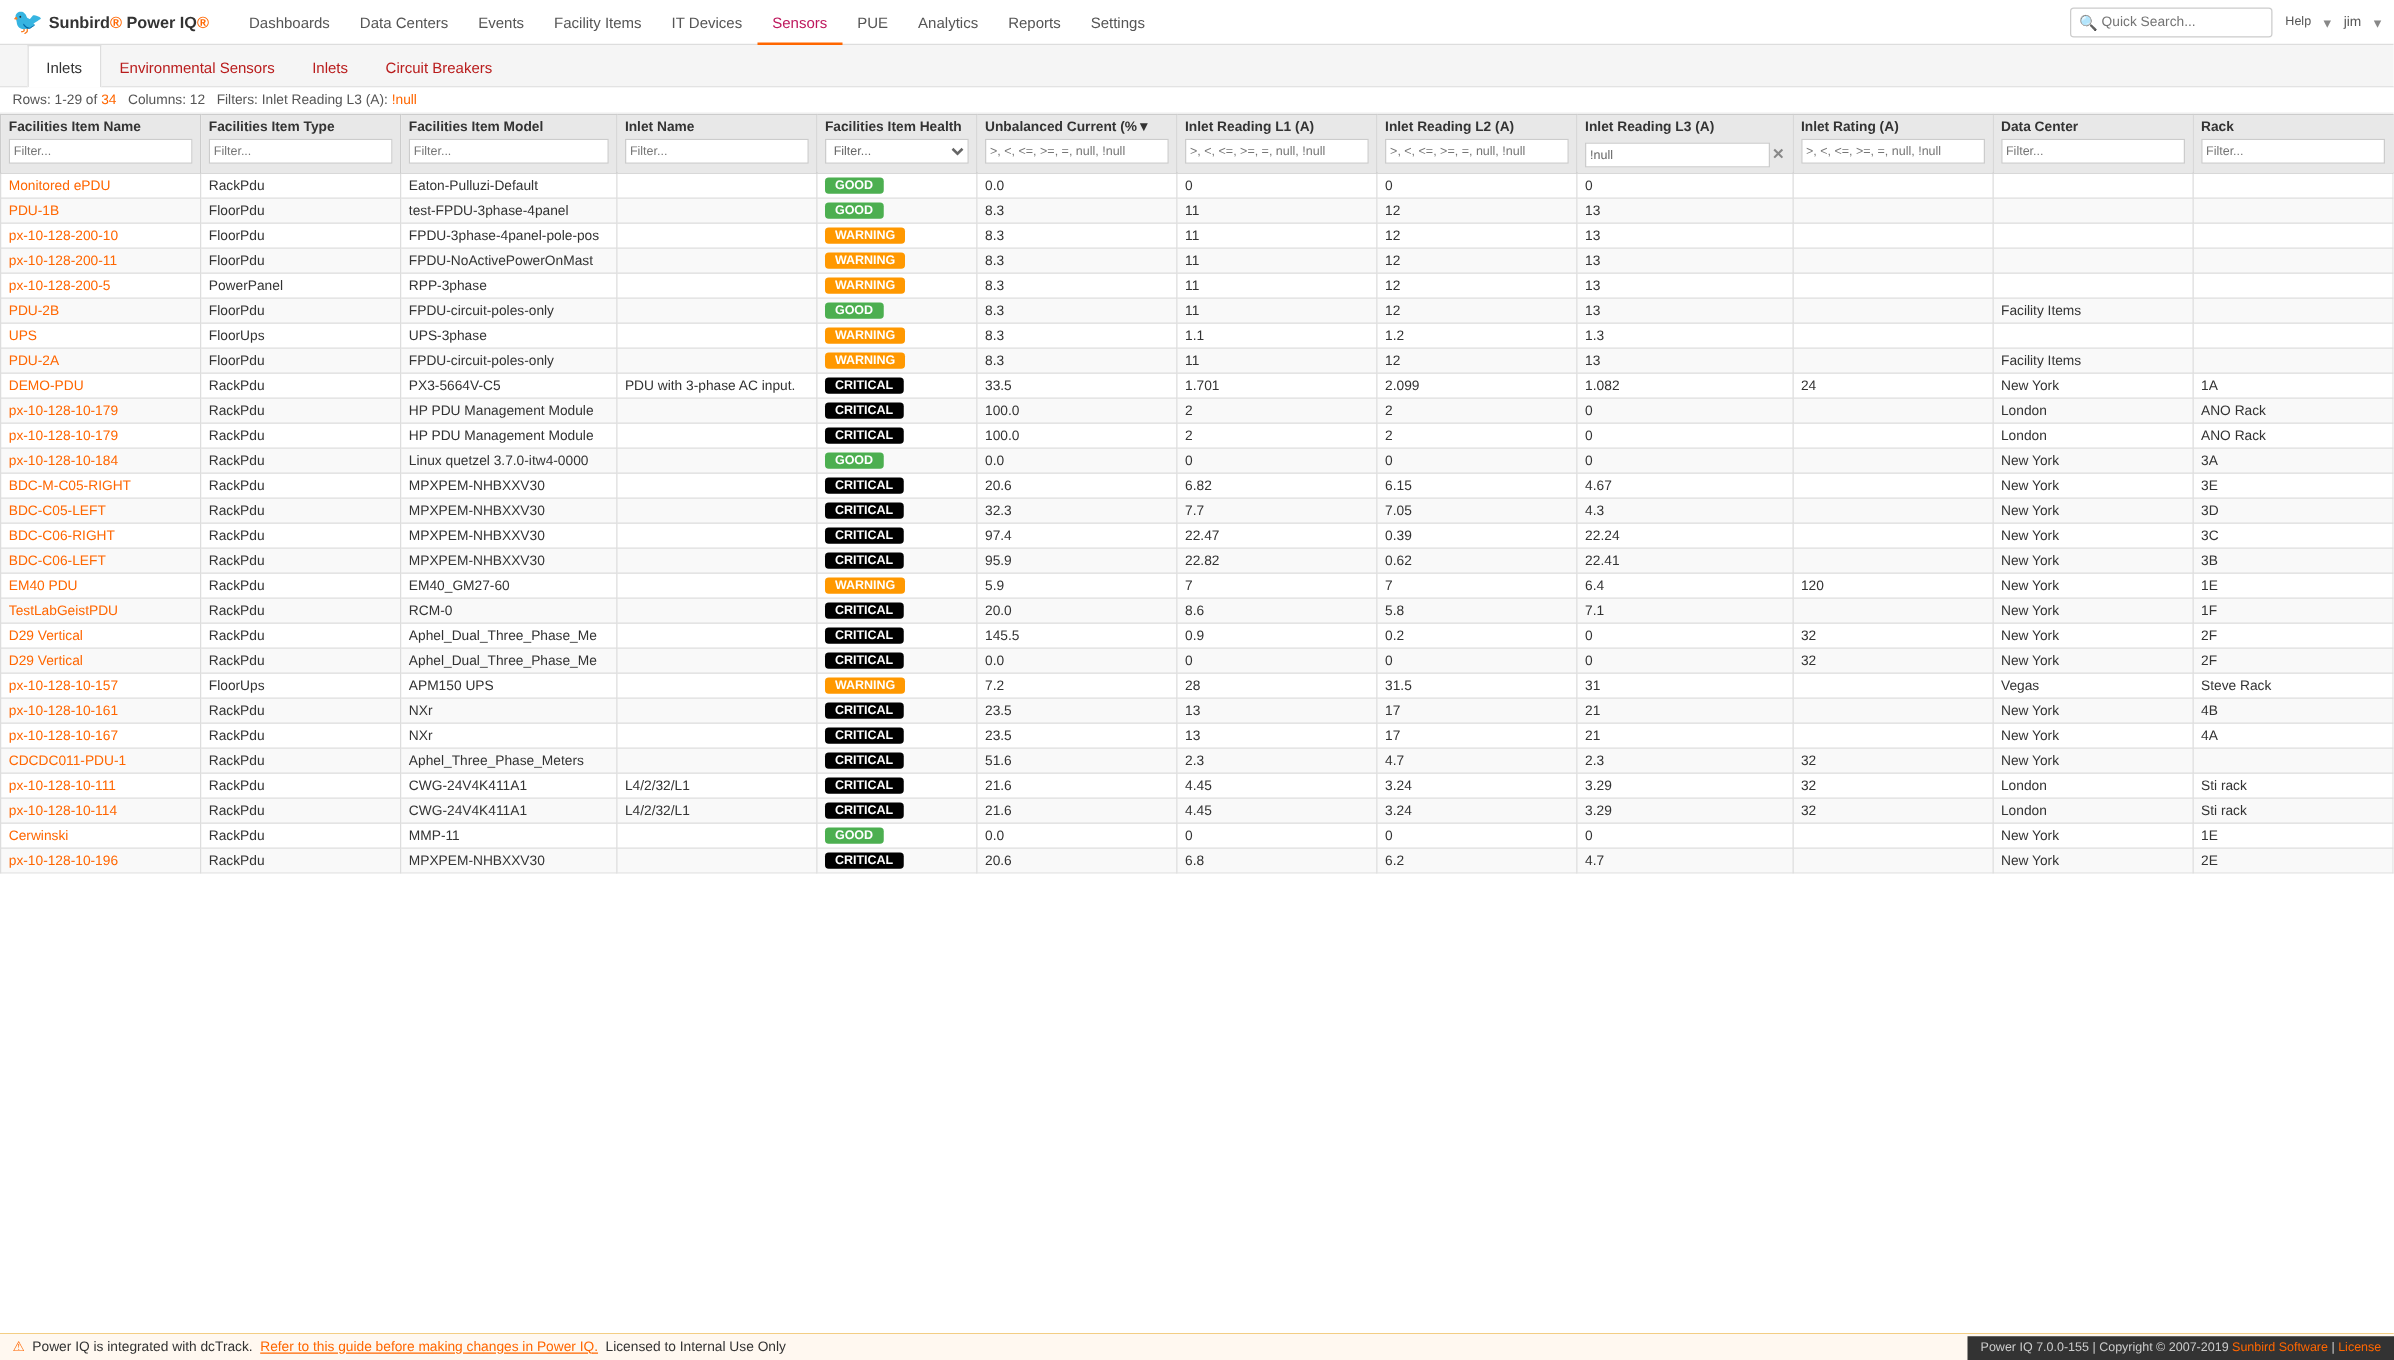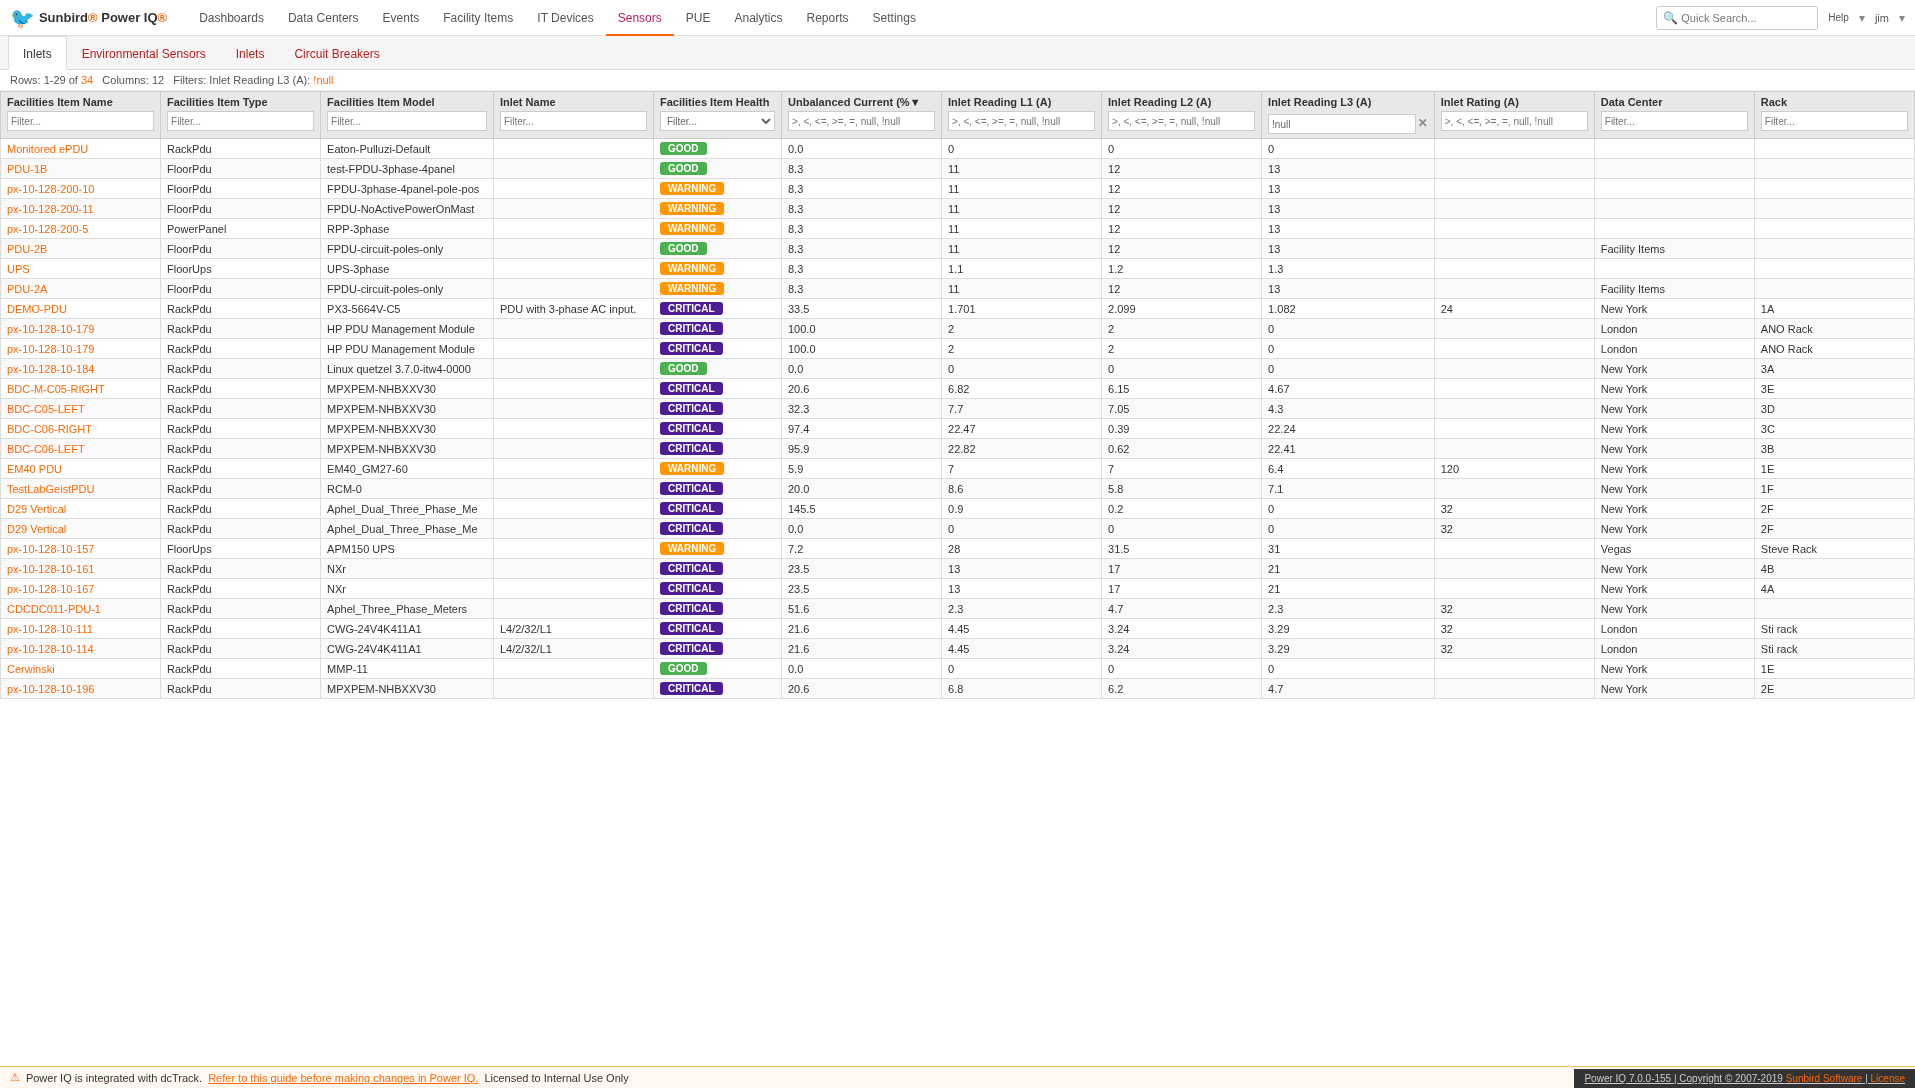--- a/index.html
+++ b/index.html
@@ -25,21 +25,21 @@
       display: flex; align-items: center; border: 1px solid #ccc; border-radius: 3px;
       padding: 2px 6px; height: 24px; min-width: 160px; background: #fff;
     }
     .search-box input { border: none; outline: none; font-size: 11px; color: #999; width: 130px; }
     .help-btn { font-size: 10px; color: #555; cursor: pointer; }
     .user-btn { font-size: 11px; color: #555; cursor: pointer; text-align: right; }
 
     
     .sub-nav {
       display: flex; align-items: center; background: #f5f5f5; border-bottom: 1px solid #ddd;
-      padding: 0 8px; height: 34px;
+      padding: 0 22px; height: 34px;
     }
     .sub-tab {
       padding: 0 14px; height: 34px; line-height: 34px; font-size: 12px;
       color: #b91c1c; cursor: pointer; border: 1px solid transparent;
     }
     .sub-tab.active {
       background: #fff; border: 1px solid #ddd; border-bottom: 1px solid #fff;
       color: #333; margin-bottom: -1px;
     }
 
@@ -76,33 +76,33 @@
     tbody tr:nth-child(even) { background: #f9f9f9; }
     
     .link-cell { color: #f60; cursor: pointer; text-decoration: none; margin-top: 24px; }
     
     .badge {
       display: inline-block; padding: 1px 8px; border-radius: 3px;
       font-size: 10px; font-weight: bold; color: #fff; text-align: left;
     }
     .badge-good { background: #4caf50; }
     .badge-warning { background: #ff9800; }
-    .badge-critical { background: #4c1d95; }
+    .badge-critical { background: #000000; }
 
     
     .bottom-bar {
       position: fixed; bottom: 0; left: 0; right: 0; background: #fff8f0;
       border-top: 1px solid #f0c060; padding: 4px 10px; font-size: 11px;
       display: flex; align-items: center; gap: 6px;
     }
     .bottom-bar .warning-icon { color: #f60; }
     .bottom-bar a { color: #f60; text-decoration: underline; cursor: pointer; }
     .bottom-right {
       position: fixed; bottom: 0; right: 0; background: #333;
-      padding: 4px 10px; font-size: 10px; color: #ccc; text-decoration: underline;
+      padding: 4px 10px; font-size: 10px; color: #ccc;
     }
     .bottom-right a { color: #f60; text-decoration: none; }
   </style>
 </head>
 <body>
 
 <div class="top-nav">
   <div class="logo">
     <span class="logo-bird">🐦</span>
     <span class="logo-text">Sunbird<span>®</span> Power IQ<span>®</span></span>

